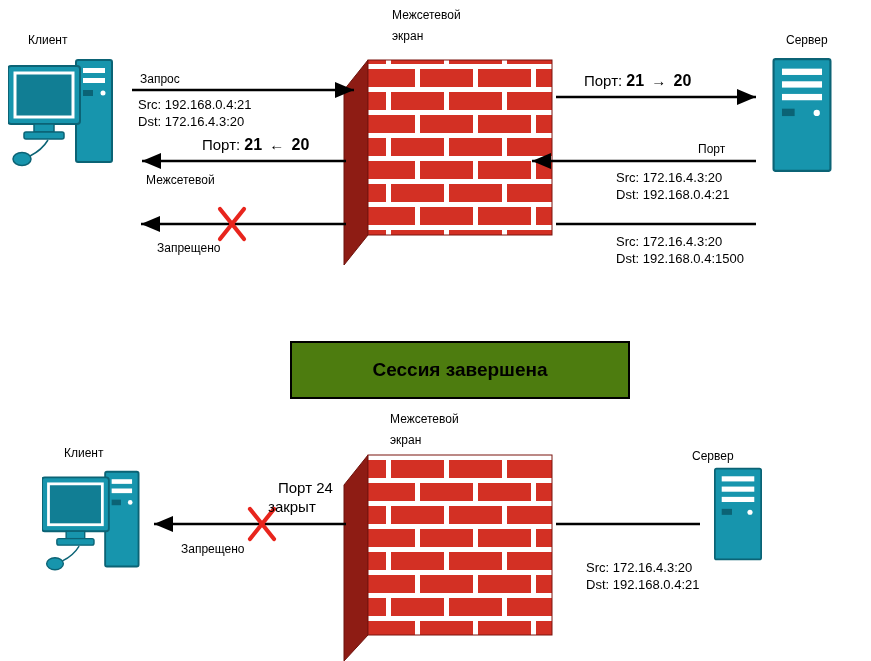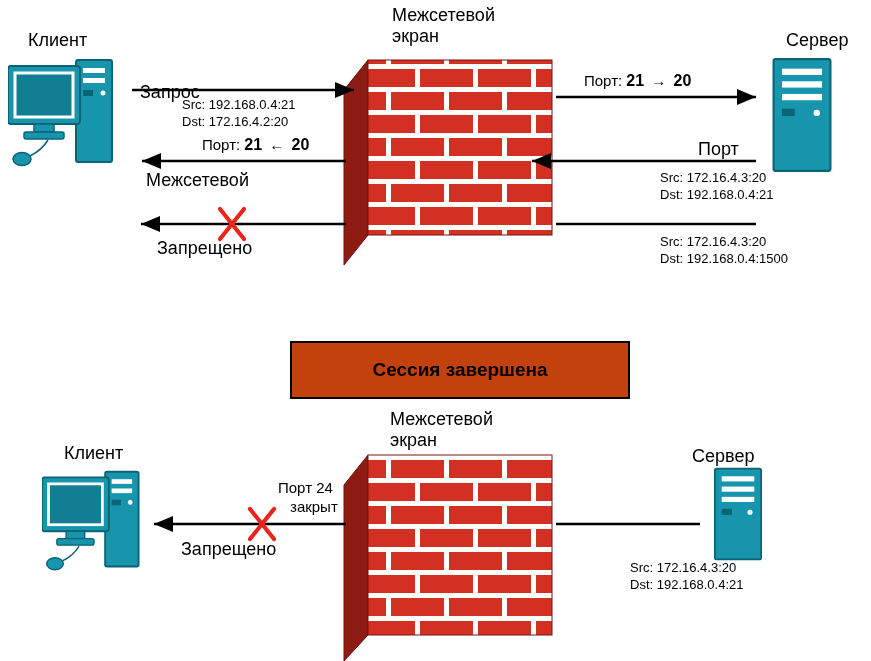--- a/index.html
+++ b/index.html
@@ -2,28 +2,28 @@
 <html><head>
 <meta charset="utf-8">
 <style>
   html,body { margin:0; padding:0; background:#fff; }
   .canvas {
     position:relative; width:871px; height:661px;
     background:#fff; overflow:hidden;
     font-family:"Liberation Sans", sans-serif; color:#000;
   }
   .abs { position:absolute; }
-  .lbl   { font-size:18px; line-height:20px; white-space:nowrap; }
-  .small { font-size:13px; line-height:17px; white-space:nowrap;margin-left:44px; }
+  .lbl   { font-size:12px; line-height:20px; white-space:nowrap; }
+  .small { font-size:13px; line-height:17px; white-space:nowrap; }
   .port  { font-size:15px; line-height:18px; white-space:nowrap; }
   .port .num { font-weight:bold; font-size:16px;margin-top:9px; }
   .port .mini-arrow { font-weight:bold; padding:0 3px; }
   .session-box {
     border:2px solid #000; display:flex; align-items:center; justify-content:center;
-    font-weight:bold; font-size:19px; background:#c2410c;
+    font-weight:bold; font-size:19px; background:#4d7c0f;
   }
   svg.layer { position:absolute; left:0; top:0; }
 </style>
 </head>
 <body>
 
 <div class="canvas">
 
   <svg class="layer" width="871" height="661" viewBox="0 0 871 661">
     <defs>
@@ -97,23 +97,23 @@
       <line x1="250" y1="509" x2="274" y2="539"></line>
       <line x1="250" y1="539" x2="274" y2="509"></line>
     </g>
   </svg>
 
   <div class="abs lbl" style="left:28px;top:30px">Клиент</div>
   <div class="abs lbl" style="left:392px;top:5px">Межсетевой</div>
   <div class="abs lbl" style="left:392px;top:26px">экран</div>
   <div class="abs lbl" style="left:786px;top:30px">Сервер</div>
 
-  <div class="abs lbl" style="left:140px;top:82px">Запрос</div>
+  <div class="abs lbl" style="left:140px;top:69px">Запрос</div>
   <div class="abs small" style="left:138px;top:96px">Src: 192.168.0.4:21</div>
-  <div class="abs small" style="left:138px;top:113px">Dst: 172.16.4.2:20</div>
+  <div class="abs small" style="left:138px;top:113px">Dst: 172.16.4.3:20</div>
 
   <div class="abs port" style="left:584px;top:72px">
     <span>Порт:</span>
     <span class="num">21</span>
     <span class="mini-arrow">→</span>
     <span class="num">20</span>
   </div>
 
   <div class="abs lbl" style="left:698px;top:139px">Порт</div>
   <div class="abs small" style="left:616px;top:169px">Src: 172.16.4.3:20</div>
@@ -134,18 +134,18 @@
   <div class="abs session-box" style="left:290px;top:341px;width:336px;height:54px">
     <span>Сессия завершена</span>
   </div>
 
   <div class="abs lbl" style="left:390px;top:409px">Межсетевой</div>
   <div class="abs lbl" style="left:390px;top:430px">экран</div>
   <div class="abs lbl" style="left:64px;top:443px">Клиент</div>
   <div class="abs lbl" style="left:692px;top:446px">Сервер</div>
 
   <div class="abs port" style="left:278px;top:479px">Порт 24</div>
-  <div class="abs port" style="left:290px;top:498px">закрыт</div>
+  <div class="abs port" style="left:268px;top:498px">закрыт</div>
   <div class="abs lbl" style="left:181px;top:539px">Запрещено</div>
   <div class="abs small" style="left:586px;top:559px">Src: 172.16.4.3:20</div>
   <div class="abs small" style="left:586px;top:576px">Dst: 192.168.0.4:21</div>
 
 </div>
 
 </body></html>

